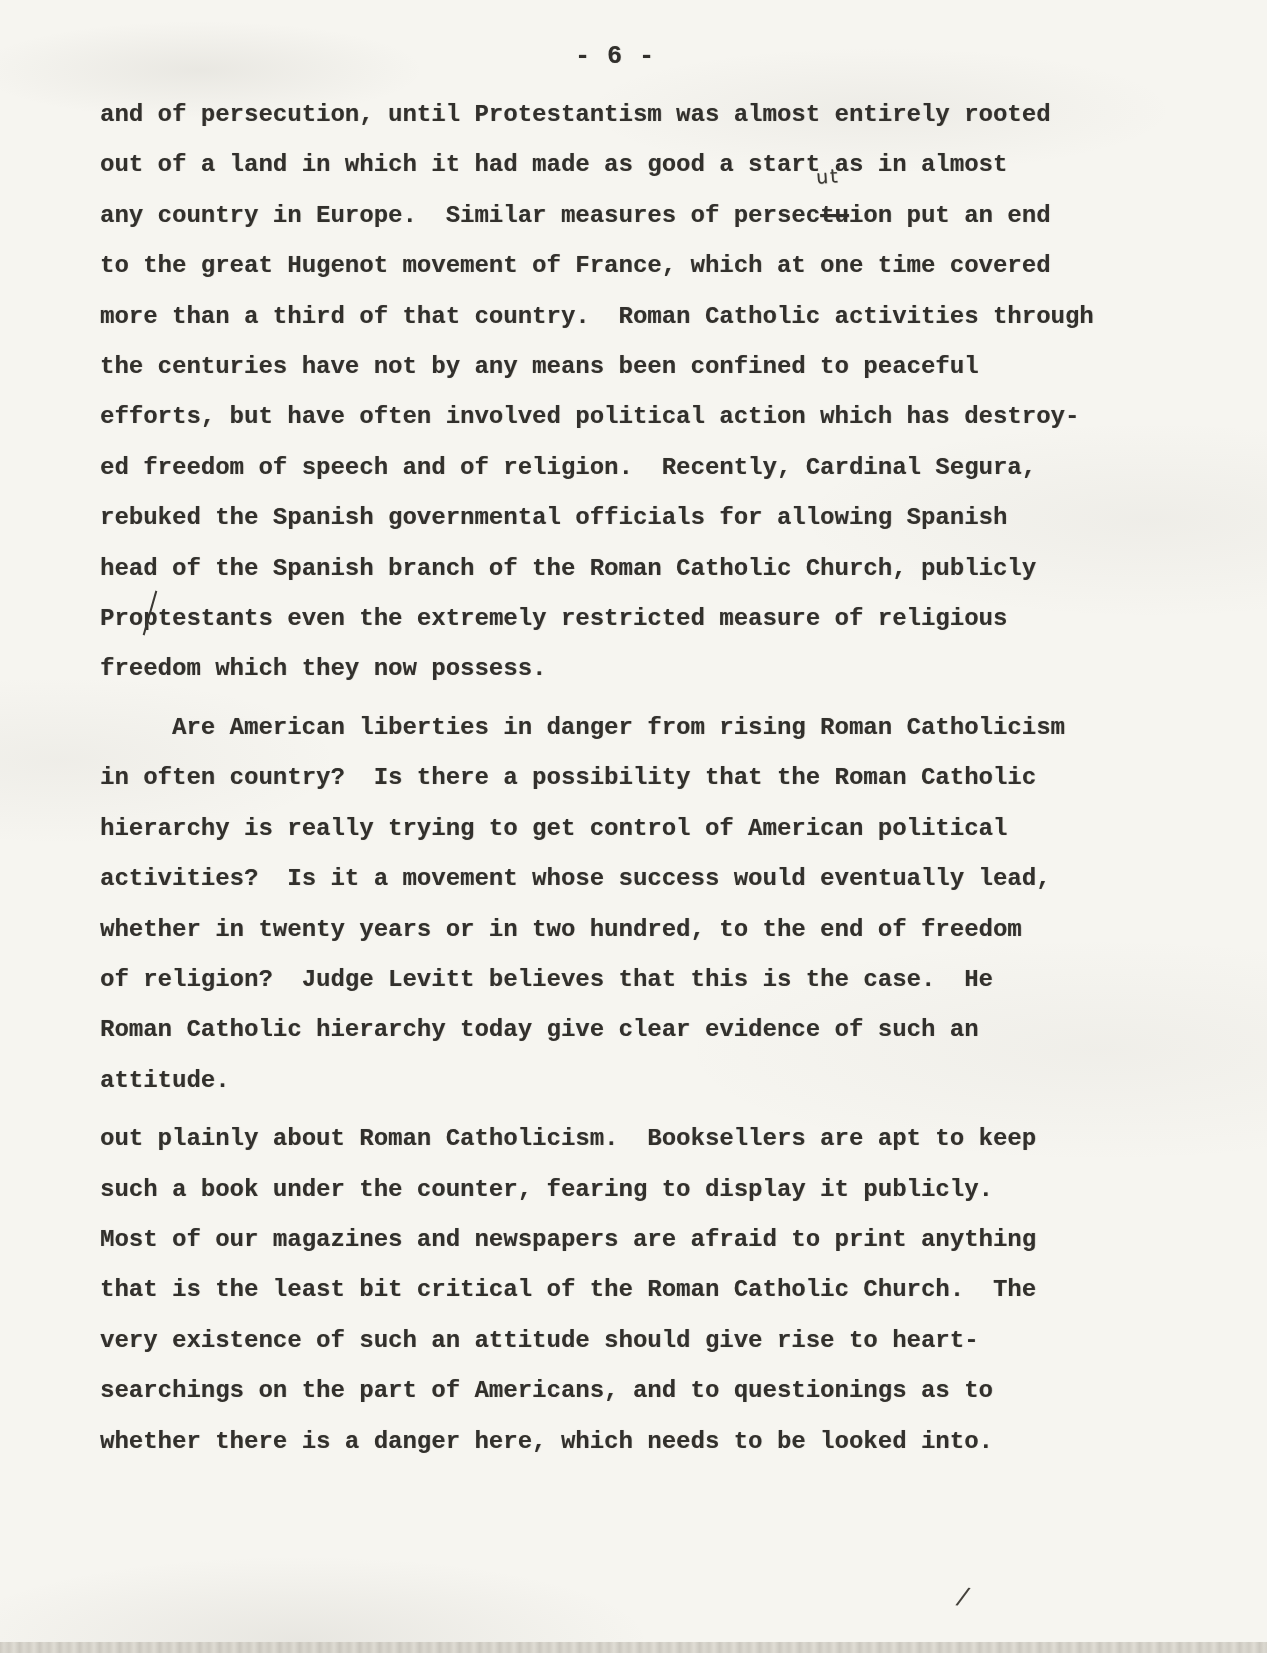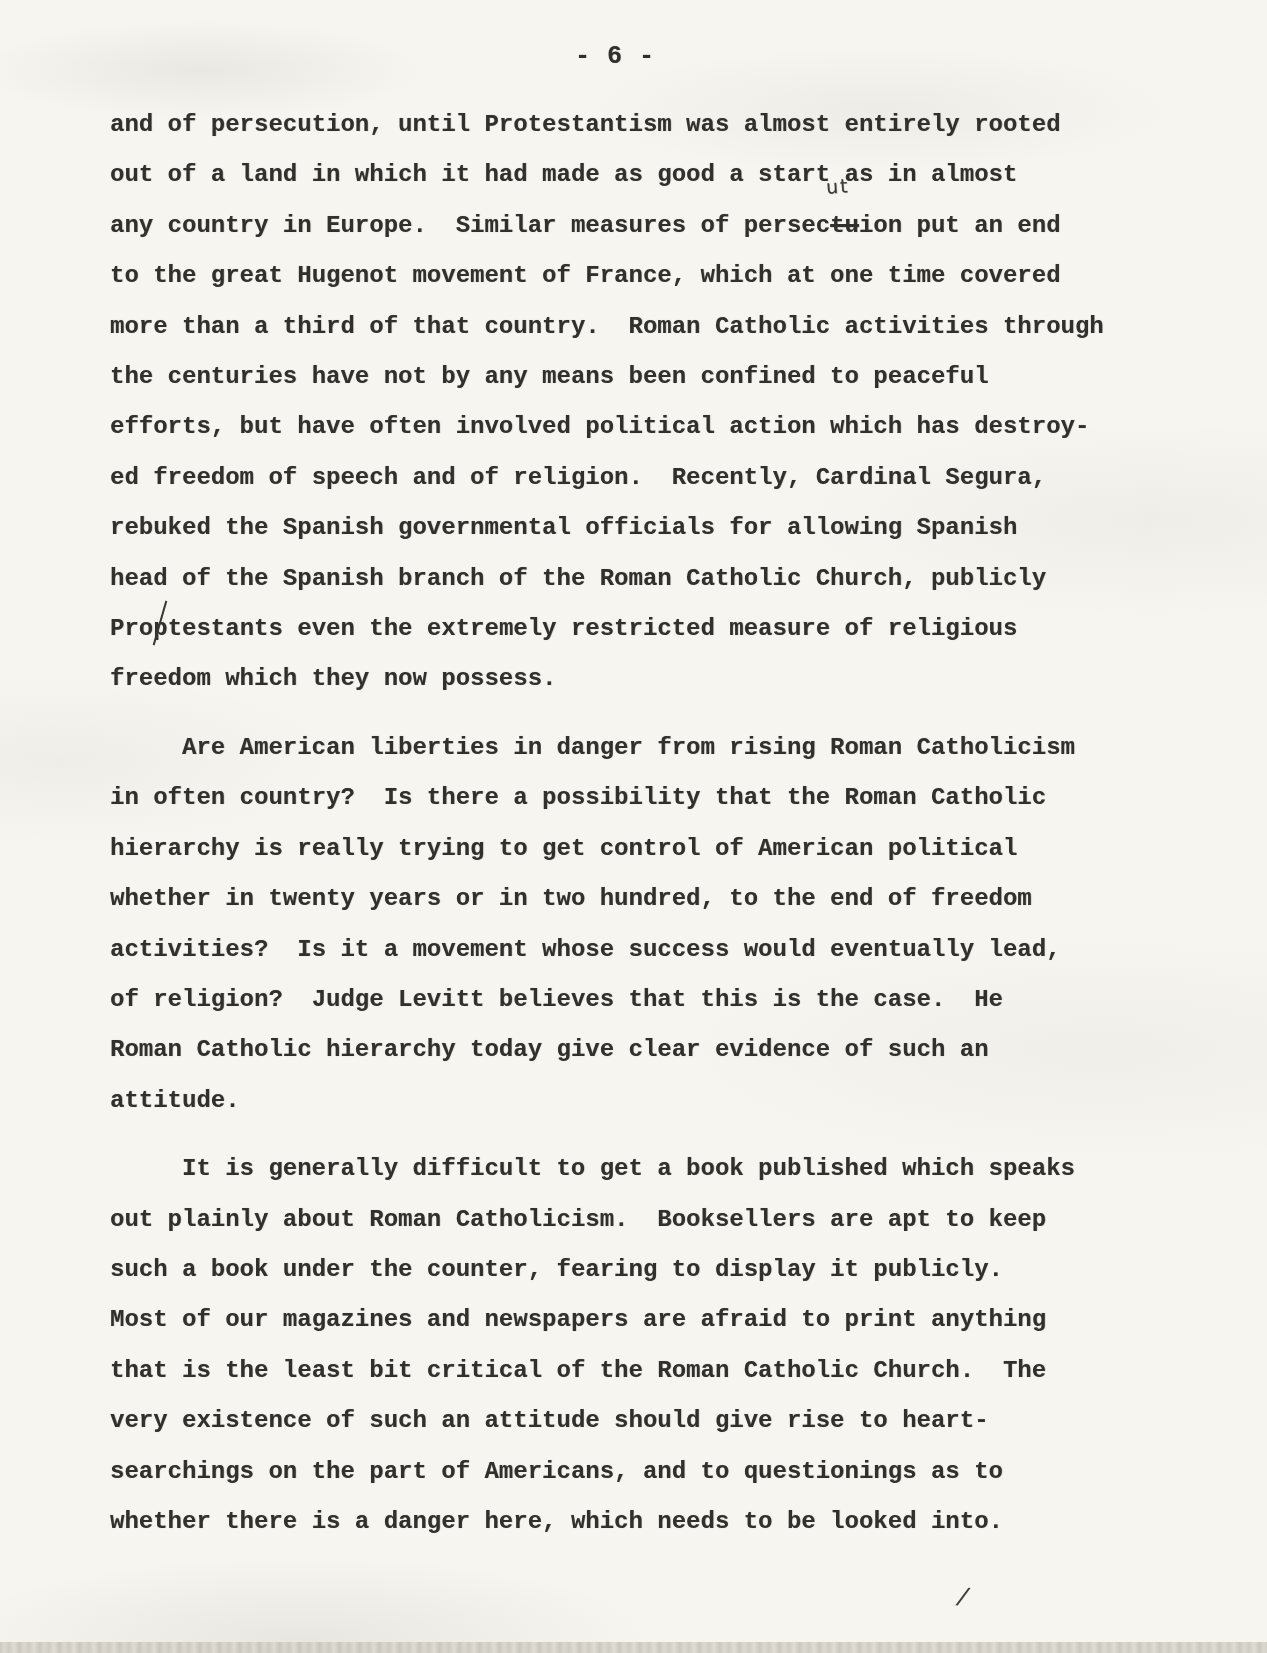--- a/index.html
+++ b/index.html
@@ -30,21 +30,21 @@
     white-space: pre;
     letter-spacing: 1px;
     text-shadow: 0.4px 0.4px 0.7px rgba(45,42,38,0.45);
   }
   .page-text {
     position: absolute;
     top: 82px;
     left: 92px;
     width: 1075px;
   }
-  .para { margin: 18px; }
+  .para { margin: 8px; }
   .line {
     line-height: 50.4px;
     font-size: 24px;
     font-weight: bold;
     white-space: pre;
     text-shadow: 0.4px 0.4px 0.7px rgba(45,42,38,0.42);
   }
   .first-indent { text-indent: 72px; }
   .struck-wrap { position: relative; display: inline-block; }
   .struck {
@@ -115,29 +115,28 @@
       <div class="line">rebuked the Spanish governmental officials for allowing Spanish</div>
       <div class="line">head of the Spanish branch of the Roman Catholic Church, publicly</div>
       <div class="line"><span>Pro</span><span class="slashed">p</span><span>testants even the extremely restricted measure of religious</span></div>
       <div class="line">freedom which they now possess.</div>
     </div>
 
     <div class="para">
       <div class="line first-indent">Are American liberties in danger from rising Roman Catholicism</div>
       <div class="line">in often country?  Is there a possibility that the Roman Catholic</div>
       <div class="line">hierarchy is really trying to get control of American political</div>
+      <div class="line">activities?  Is it a movement whose success would eventually lead,</div>
       <div class="line">whether in twenty years or in two hundred, to the end of freedom</div>
-      <div class="line">activities?  Is it a movement whose success would eventually lead,</div>
       <div class="line">of religion?  Judge Levitt believes that this is the case.  He</div>
       <div class="line">Roman Catholic hierarchy today give clear evidence of such an</div>
       <div class="line">attitude.</div>
     </div>
 
     <div class="para">
-      <div class="line first-indent">It is generally difficult to get a book published which speaks</div>
       <div class="line">out plainly about Roman Catholicism.  Booksellers are apt to keep</div>
       <div class="line">such a book under the counter, fearing to display it publicly.</div>
       <div class="line">Most of our magazines and newspapers are afraid to print anything</div>
       <div class="line">that is the least bit critical of the Roman Catholic Church.  The</div>
       <div class="line">very existence of such an attitude should give rise to heart-</div>
       <div class="line">searchings on the part of Americans, and to questionings as to</div>
       <div class="line">whether there is a danger here, which needs to be looked into.</div>
     </div>
 
   </div>

